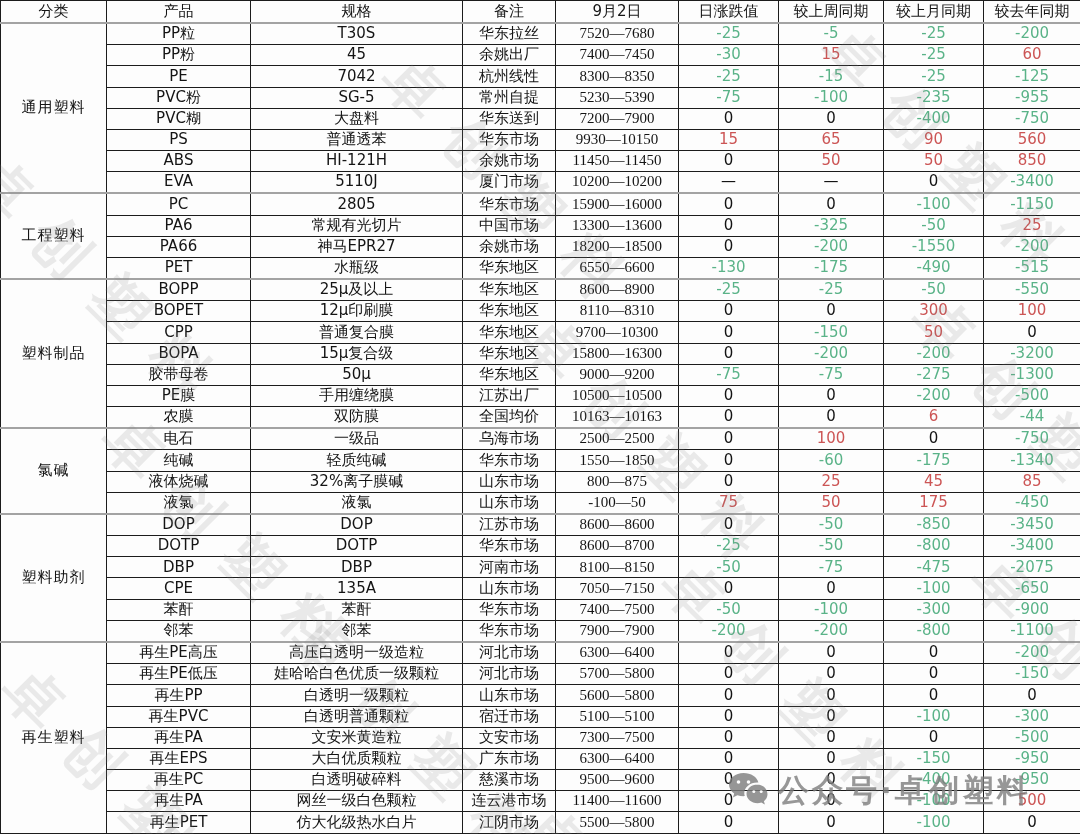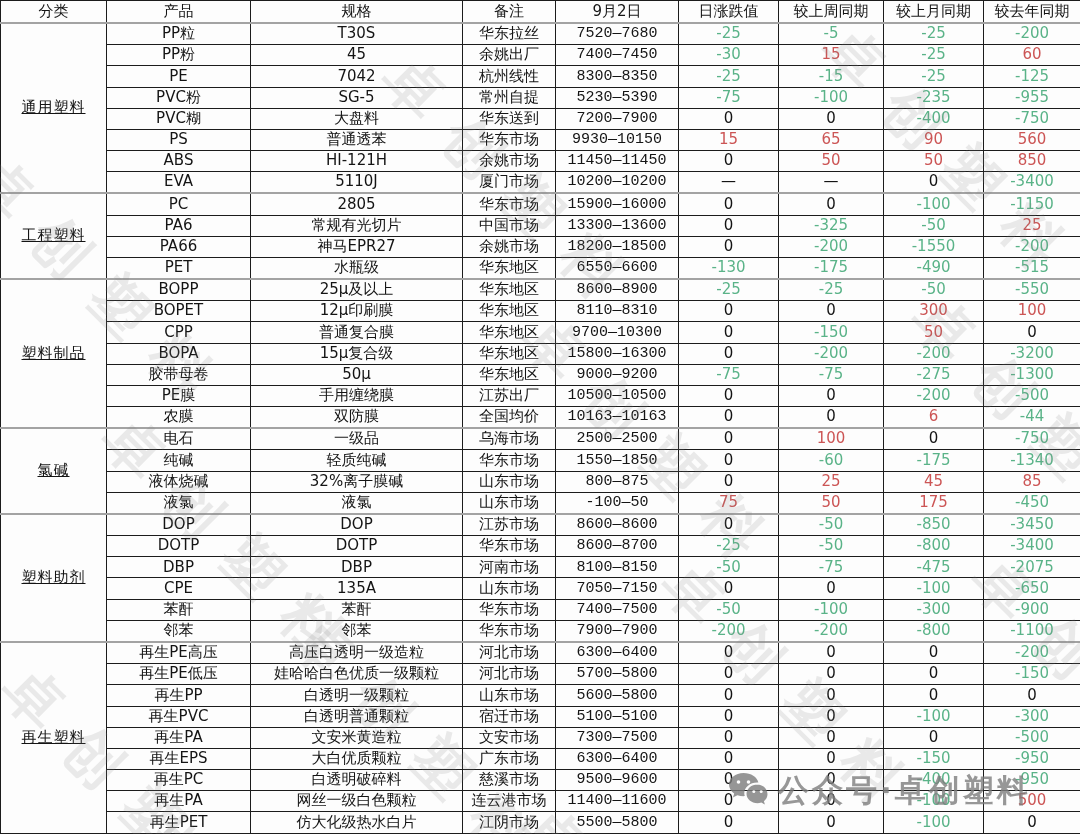--- a/index.html
+++ b/index.html
@@ -18,24 +18,24 @@
   table.price th, table.price td{
     border:1px solid #1c1c1c;
     padding:0 2px;
     text-align:center;vertical-align:middle;
     font-size:15px;line-height:1.05;
     color:#141414;
     overflow:hidden;white-space:nowrap;
   }
   table.price th{font-weight:normal;font-size:15px;height:21px;}
   table.price td{height:20px;}
-  td.cat{font-size:16px;letter-spacing:1px;text-decoration:underline;}
+  td.cat{font-size:16px;letter-spacing:1px;}
   td.note{font-size:16px;}
   td.spec{font-size:15px;}
-  td.price-range{font-size:15px;font-family:Liberation Mono, monospace;margin-left:40px;}
+  td.price-range{font-size:15px;font-family:Liberation Serif, serif;margin-left:40px;}
   tr.group-start td{border-top:2px solid #a3a3a3;}
   td.chg.up{color:var(--up,#cc5555);margin-left:47px;}
   td.chg.down{color:var(--down,#5ab388);}
   td.chg.neutral{color:#141414;}
 
   
   #wm-layer{position:absolute;inset:0;pointer-events:none;z-index:5;}
   .wm{
     position:absolute;
     font-size:58px;letter-spacing:26px;

